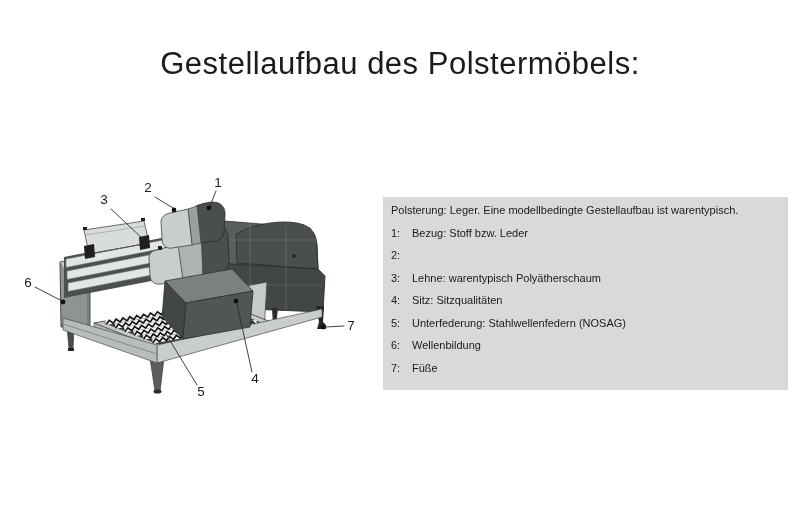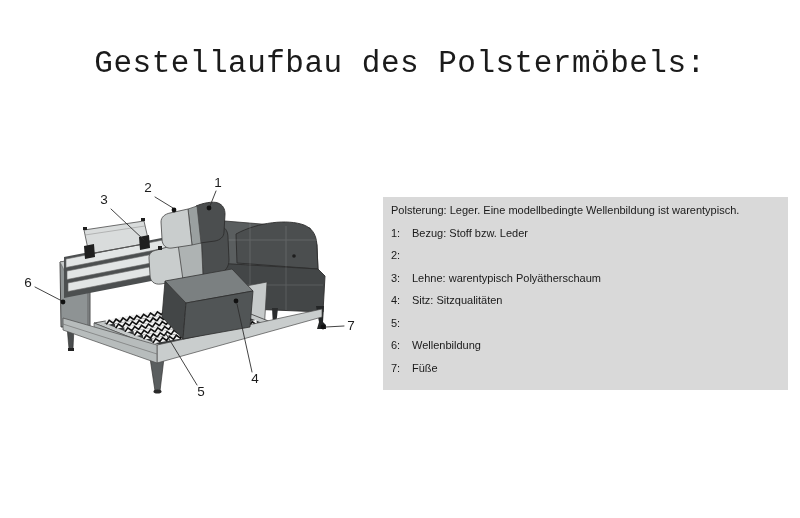--- a/index.html
+++ b/index.html
@@ -2,21 +2,21 @@
 <html><head>
 <meta charset="utf-8">
 <style>
   html,body{margin:0;padding:0;}
   body{
     width:800px;height:518px;position:relative;background:#ffffff;overflow:hidden;
     font-family:"Liberation Sans",sans-serif;
   }
   .page-title{
     position:absolute;top:46px;left:0;width:800px;text-align:center;
-    font-family:Liberation Mono, monospace;
+    font-family:Liberation Sans, sans-serif;
     font-weight:200;font-size:31px;letter-spacing:0.5px;color:#1b1b1b;
   }
   .diagram-wrap{position:absolute;left:20px;top:160px;width:360px;height:250px;}
   .legend{
     position:absolute;left:383px;top:197px;width:405px;height:193px;
     background:#d9d9d9;box-sizing:border-box;padding:7px 8px 0 8px;
     font-size:11px;line-height:13px;color:#1a1a1a;
   }
   .legend-intro{margin:0 0 2px 0;}
   .legend-row{display:flex;margin-top:9.5px;}
@@ -174,38 +174,39 @@
     <g>
       <text class="callout" x="331" y="170" text-anchor="middle">7</text>
       <line x1="324" y1="166" x2="306" y2="167" stroke="#2e2e2e" stroke-width="0.9"></line>
       <circle cx="303" cy="167" r="2.4" fill="#111"></circle>
     </g>
   </g>
 </svg>
 </div>
 
 <div class="legend">
-  <div class="legend-intro">Polsterung: Leger. Eine modellbedingte Wellenbildung ist warentypisch.</div>
+  <div class="legend-intro">Polsterung: Leger. Eine modellbedingte Gestellaufbau ist warentypisch.</div>
   <div class="legend-row">
     <span class="num">1:</span>
     <span>Bezug: Stoff bzw. Leder</span>
   </div>
   <div class="legend-row">
     <span class="num">2:</span>
   </div>
   <div class="legend-row">
     <span class="num">3:</span>
     <span>Lehne: warentypisch Polyätherschaum</span>
   </div>
   <div class="legend-row">
     <span class="num">4:</span>
     <span>Sitz: Sitzqualitäten</span>
   </div>
   <div class="legend-row">
     <span class="num">5:</span>
+    <span>Unterfederung: Stahlwellenfedern (NOSAG)</span>
   </div>
   <div class="legend-row">
     <span class="num">6:</span>
     <span>Wellenbildung</span>
   </div>
   <div class="legend-row">
     <span class="num">7:</span>
     <span>Füße</span>
   </div>
 </div>

